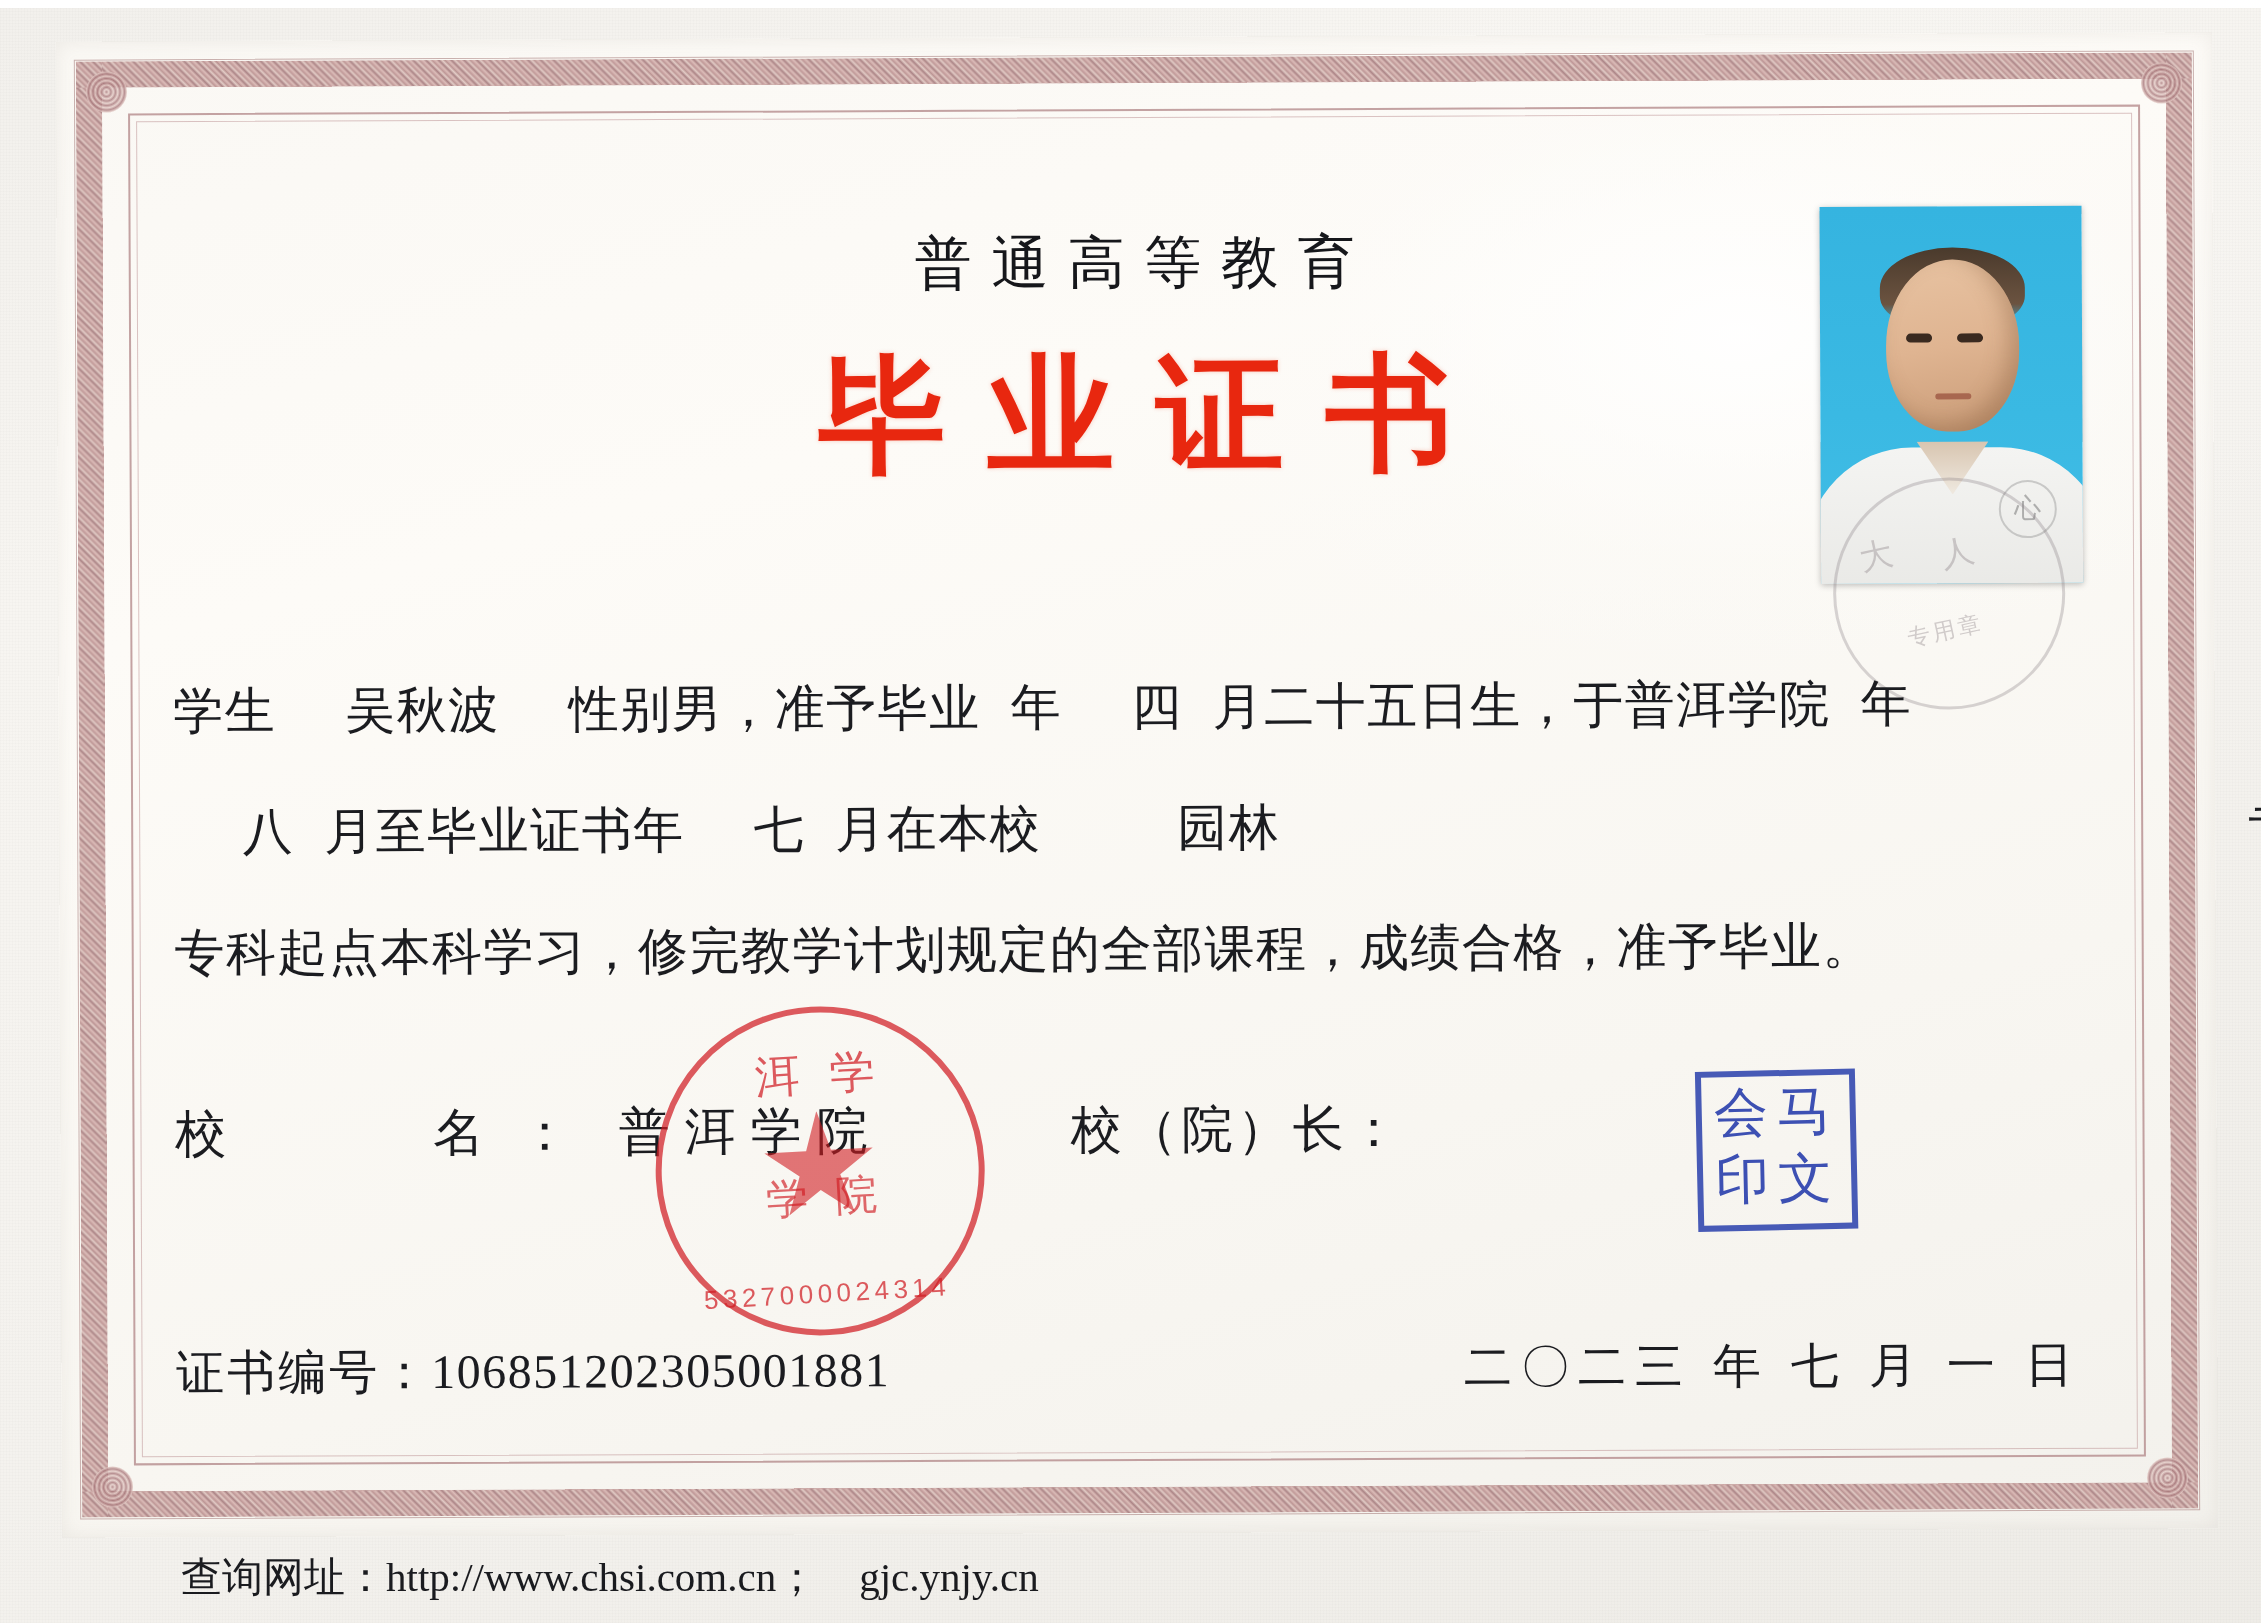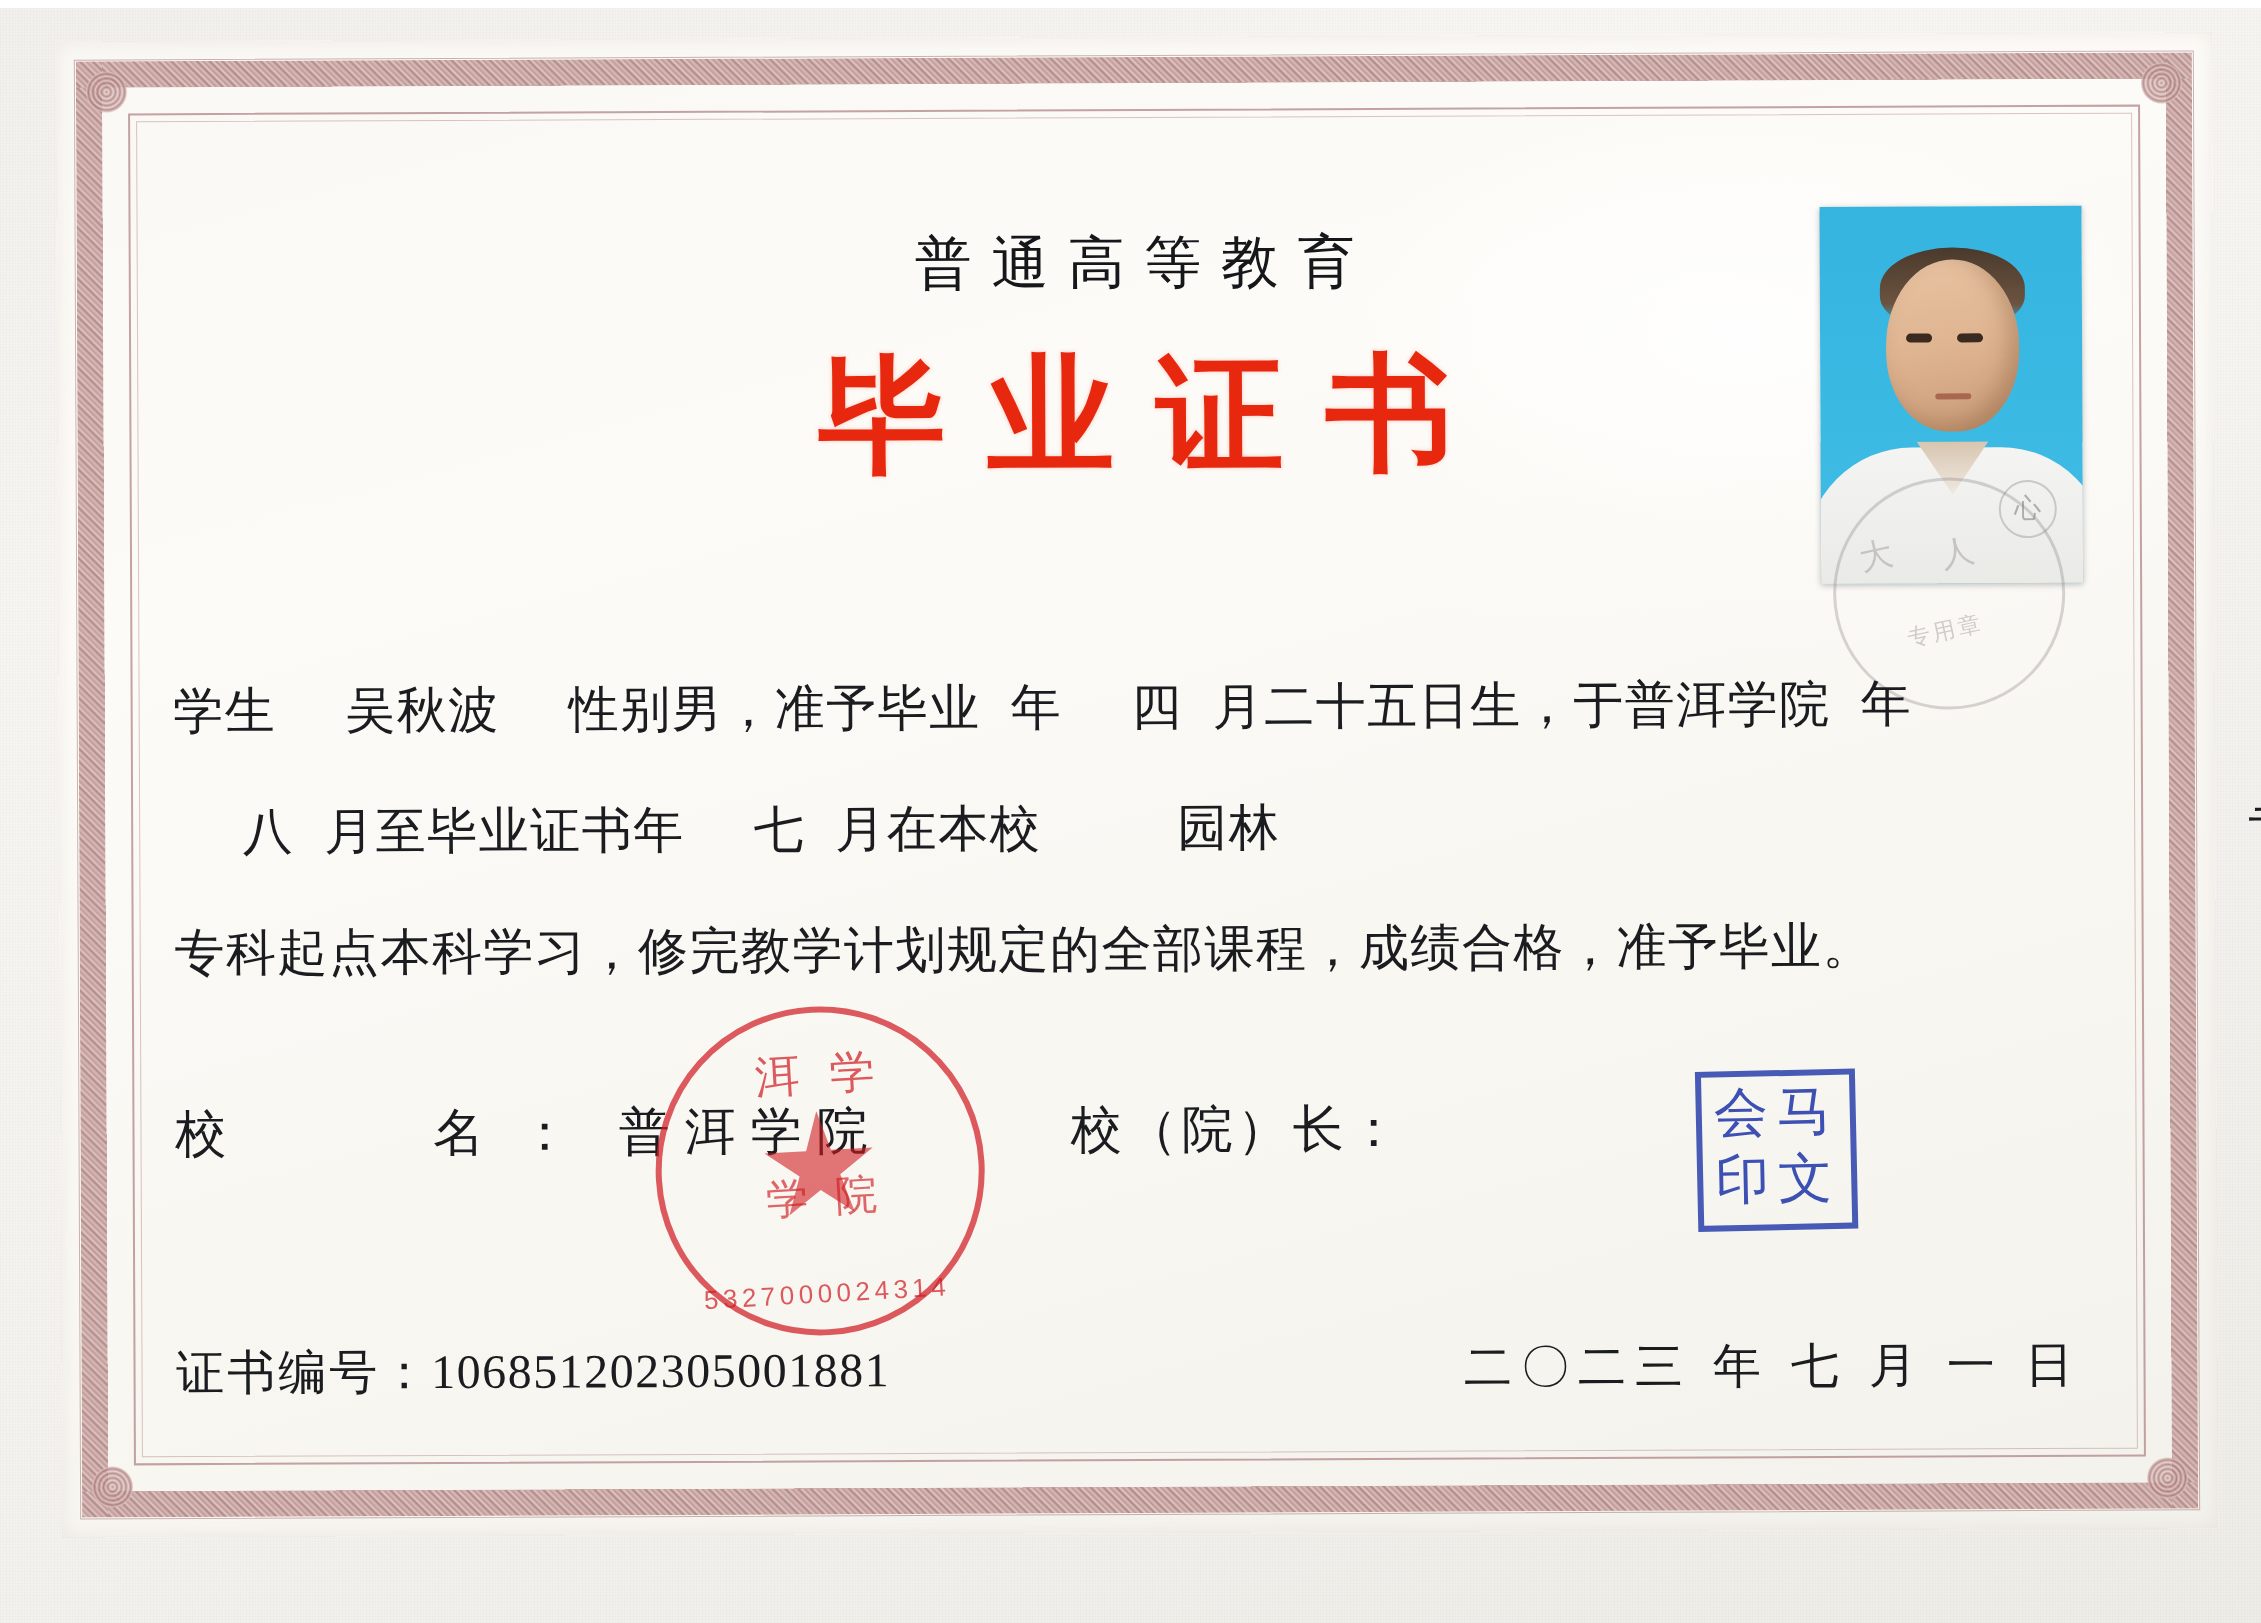--- a/index.html
+++ b/index.html
@@ -414,14 +414,17 @@
       </div>
 
       <div class="footer-row">
         <span class="certno-label">证书编号：</span><span class="certno-value">106851202305001881</span>
         <span class="date">二〇二三 年 七 月 一 日</span>
       </div>
 
     </div>
   </div>
 
+  <div class="query">
+    <span>查询网址：</span><span>http://www.chsi.com.cn；</span><span class="sep"></span><span>gjc.ynjy.cn</span>
+  </div>
 </div>
 
 
 </body></html>

